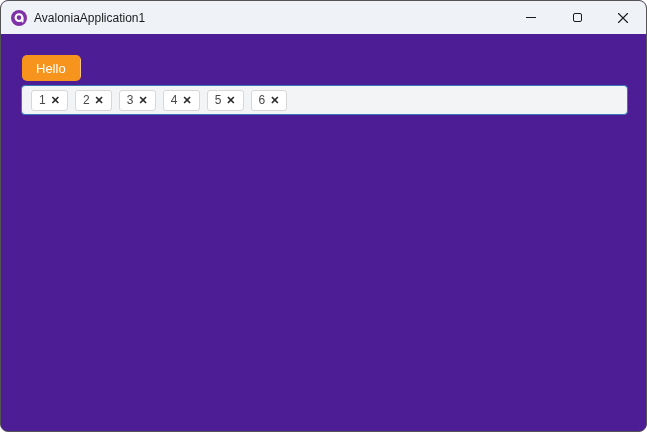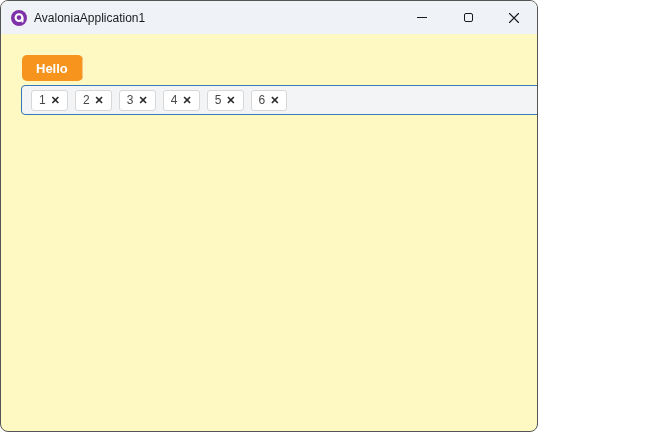--- a/index.html
+++ b/index.html
@@ -1,23 +1,23 @@
 <!DOCTYPE html>
 <html style="--accent: #F7941E; --focus-border: #3579B8; --titlebar-bg: #EFF3F8; --input-bg: #F3F4F6; --chip-bg: #FFFFFF; --chip-border: #D7D7D7;"><head>
 <meta charset="utf-8">
 <style>
   html,body { margin:0; padding:0; background:#ffffff; font-family:"Liberation Sans", sans-serif; }
   * { box-sizing:border-box; }
 
   .window {
-    width:538px; height:432px;
+    width:647px; height:432px;
     border:1px solid #545454;
     border-radius:8px;
     overflow:hidden;
-    background:#fef9c3;
+    background:#4c1d95;
     position:relative;
   }
 
   
   .titlebar {
     height:33px;
     background:var(--titlebar-bg, #eff3f8);
     display:flex;
     align-items:center;
   }
@@ -47,21 +47,21 @@
     margin-left:1px;
     background:var(--accent, #F7941E);
     border-radius:5px;
     overflow:hidden;
   }
   .tb-btn {
     background:transparent;
     border:none;
     color:#ffffff;
     font-family:inherit;
-    font-weight:bold;
+    font-weight:normal;
     font-size:13px;
     padding:1px 14px;
     line-height:26px;
     cursor:default;
   }
   .tb-divider { width:1px; background:rgba(255,255,255,0.45); margin:4px 0; }
 
   .tag-input {
     margin-top:4px;
     width:607px;

